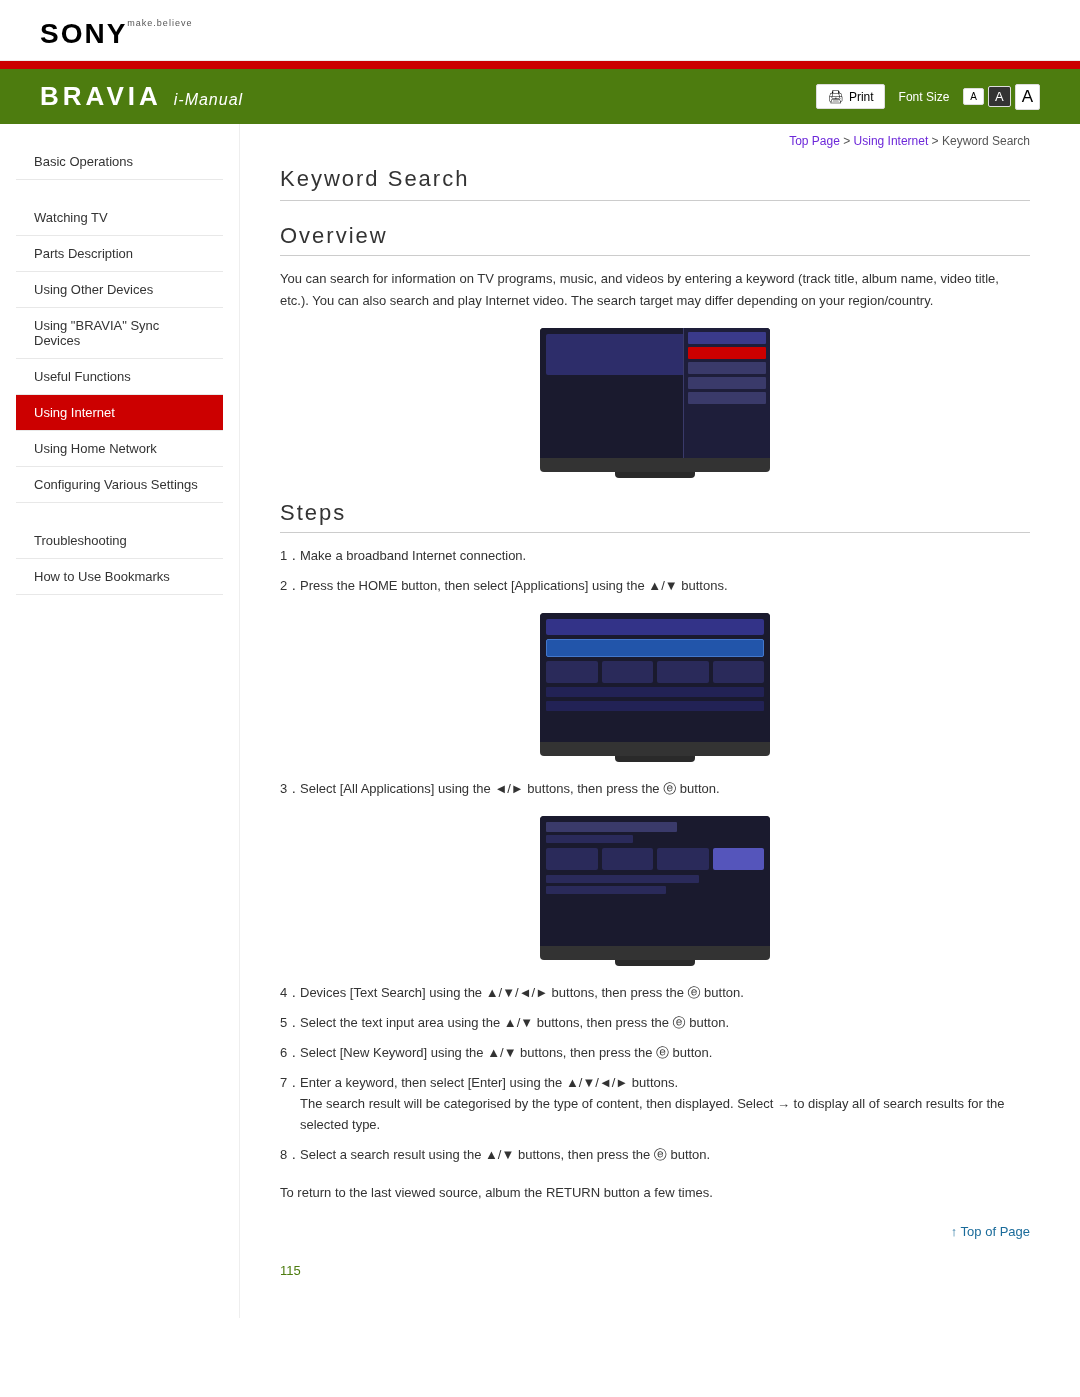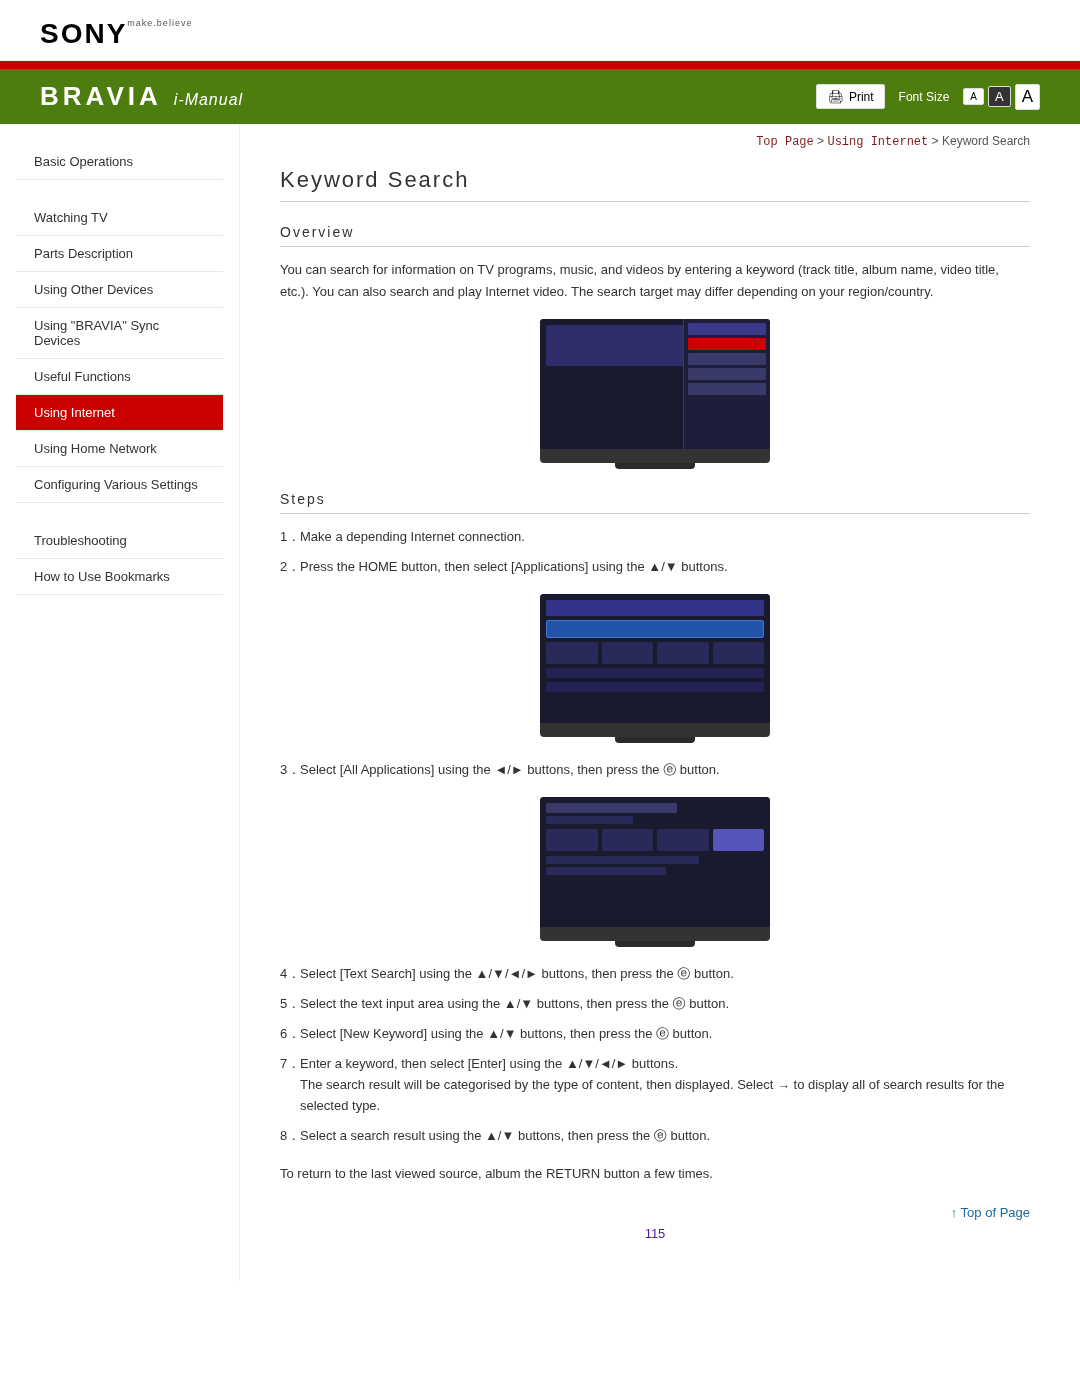--- a/index.html
+++ b/index.html
@@ -77,30 +77,30 @@
     .sidebar-item.active { background: #c00; color: #fff; }
     .sidebar-spacer { height: 20px; }
 
     
     .content {
       flex: 1; padding: 10px 50px 40px 40px;
     }
     .breadcrumb {
       font-size: 12px; color: #1a6b9a; margin-bottom: 18px; text-align: right;
     }
-    .breadcrumb a { color: #7f1d1d; text-decoration: none; font-family: Liberation Mono, monospace; }
+    .breadcrumb a { color: #6d28d9; text-decoration: none; }
     .breadcrumb span { color: #555; }
 
     .page-title {
       font-size: 22px; font-weight: normal; letter-spacing: 2px; color: #333;
       margin-bottom: 10px; padding-bottom: 8px; border-bottom: 1px solid #ccc;
     }
 
     .section-title {
-      font-size: 14px; font-weight: normal; letter-spacing: 2px; color: #333;
+      font-size: 22px; font-weight: normal; letter-spacing: 2px; color: #333;
       margin-top: 22px; margin-bottom: 12px; padding-bottom: 6px; border-bottom: 1px solid #ccc;
     }
 
     .content p {
       font-size: 13px; line-height: 1.7; color: #333; margin-bottom: 12px;
     }
 
     
     .tv-image-container {
       display: flex; justify-content: center; margin: 16px 0;
@@ -132,21 +132,21 @@
     .steps-list li .step-num {
       position: absolute; left: 0;
     }
     .steps-list li .sub-text {
       display: block; padding-left: 0; color: #333; line-height: 1.6;
     }
     .top-of-page {
       text-align: right; margin-top: 20px;
     }
     .top-of-page a { color: #1a6b9a; text-decoration: none; font-size: 13px; }
-    .page-number { text-align: center; margin-top: 6px; font-size: 13px; color: #4c1d95; }
+    .page-number { text-align: left; margin-top: 24px; font-size: 13px; color: #4d7c0f; }
 
     .printer-icon { font-size: 13px; }
   </style>
 </head>
 <body>
 
 <div class="top-header">
   <div class="sony-logo">
     <span class="sony-text">SONY</span>
     <span class="sony-tagline">make.believe</span>
@@ -222,21 +222,21 @@
         <div class="tv-stand"></div>
         <div class="tv-stand-base"></div>
       </div>
     </div>
 
     <h2 class="section-title">Steps</h2>
 
     <ol class="steps-list">
       <li>
         <span class="step-num">1．</span>
-        <span>Make a depending Internet connection.</span>
+        <span>Make a broadband Internet connection.</span>
       </li>
       <li>
         <span class="step-num">2．</span>
         <span>Press the HOME button, then select [Applications] using the ▲/▼ buttons.</span>
       </li>
     </ol>
 
     <div class="tv-image-container">
       <div style="display:flex; flex-direction:column; align-items:center;">
         <div class="tv-screen">
@@ -286,21 +286,21 @@
           </div>
         </div>
         <div class="tv-stand"></div>
         <div class="tv-stand-base"></div>
       </div>
     </div>
 
     <ol class="steps-list" style="margin-top:10px;">
       <li>
         <span class="step-num">4．</span>
-        <span>Select [Text Search] using the ▲/▼/◄/► buttons, then press the ⓔ button.</span>
+        <span>Devices [Text Search] using the ▲/▼/◄/► buttons, then press the ⓔ button.</span>
       </li>
       <li>
         <span class="step-num">5．</span>
         <span>Select the text input area using the ▲/▼ buttons, then press the ⓔ button.</span>
       </li>
       <li>
         <span class="step-num">6．</span>
         <span>Select [New Keyword] using the ▲/▼ buttons, then press the ⓔ button.</span>
       </li>
       <li>

